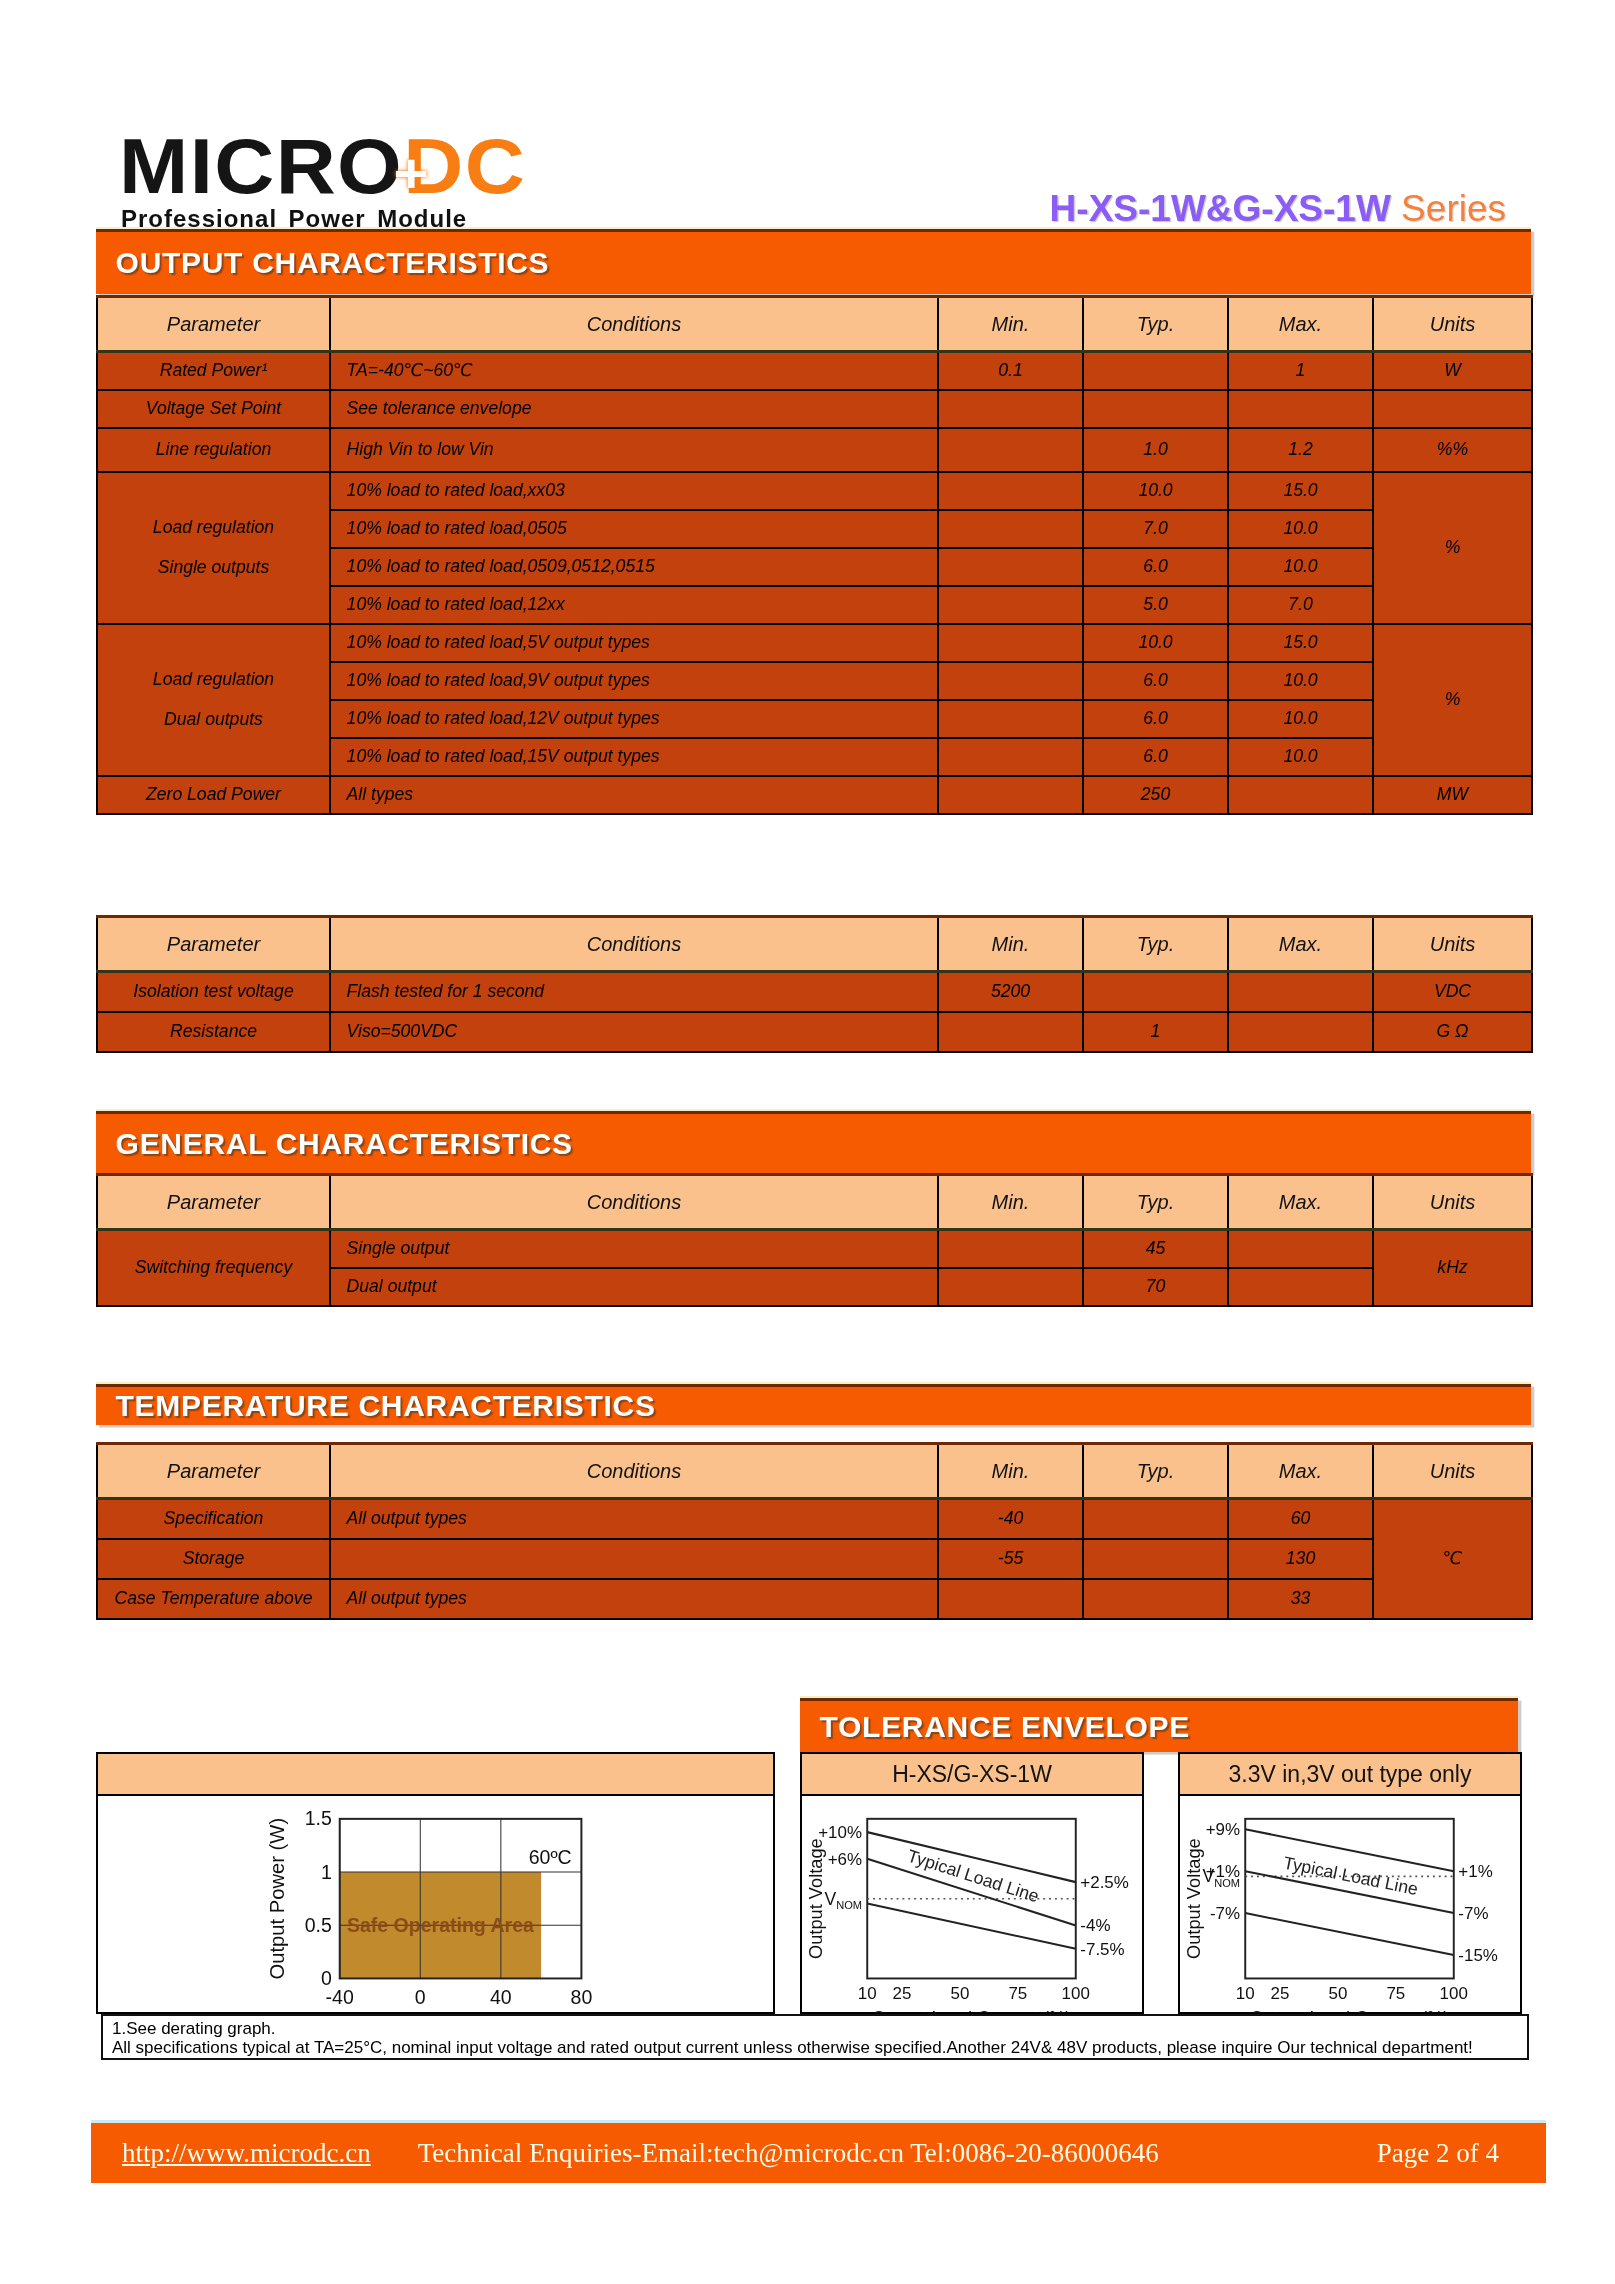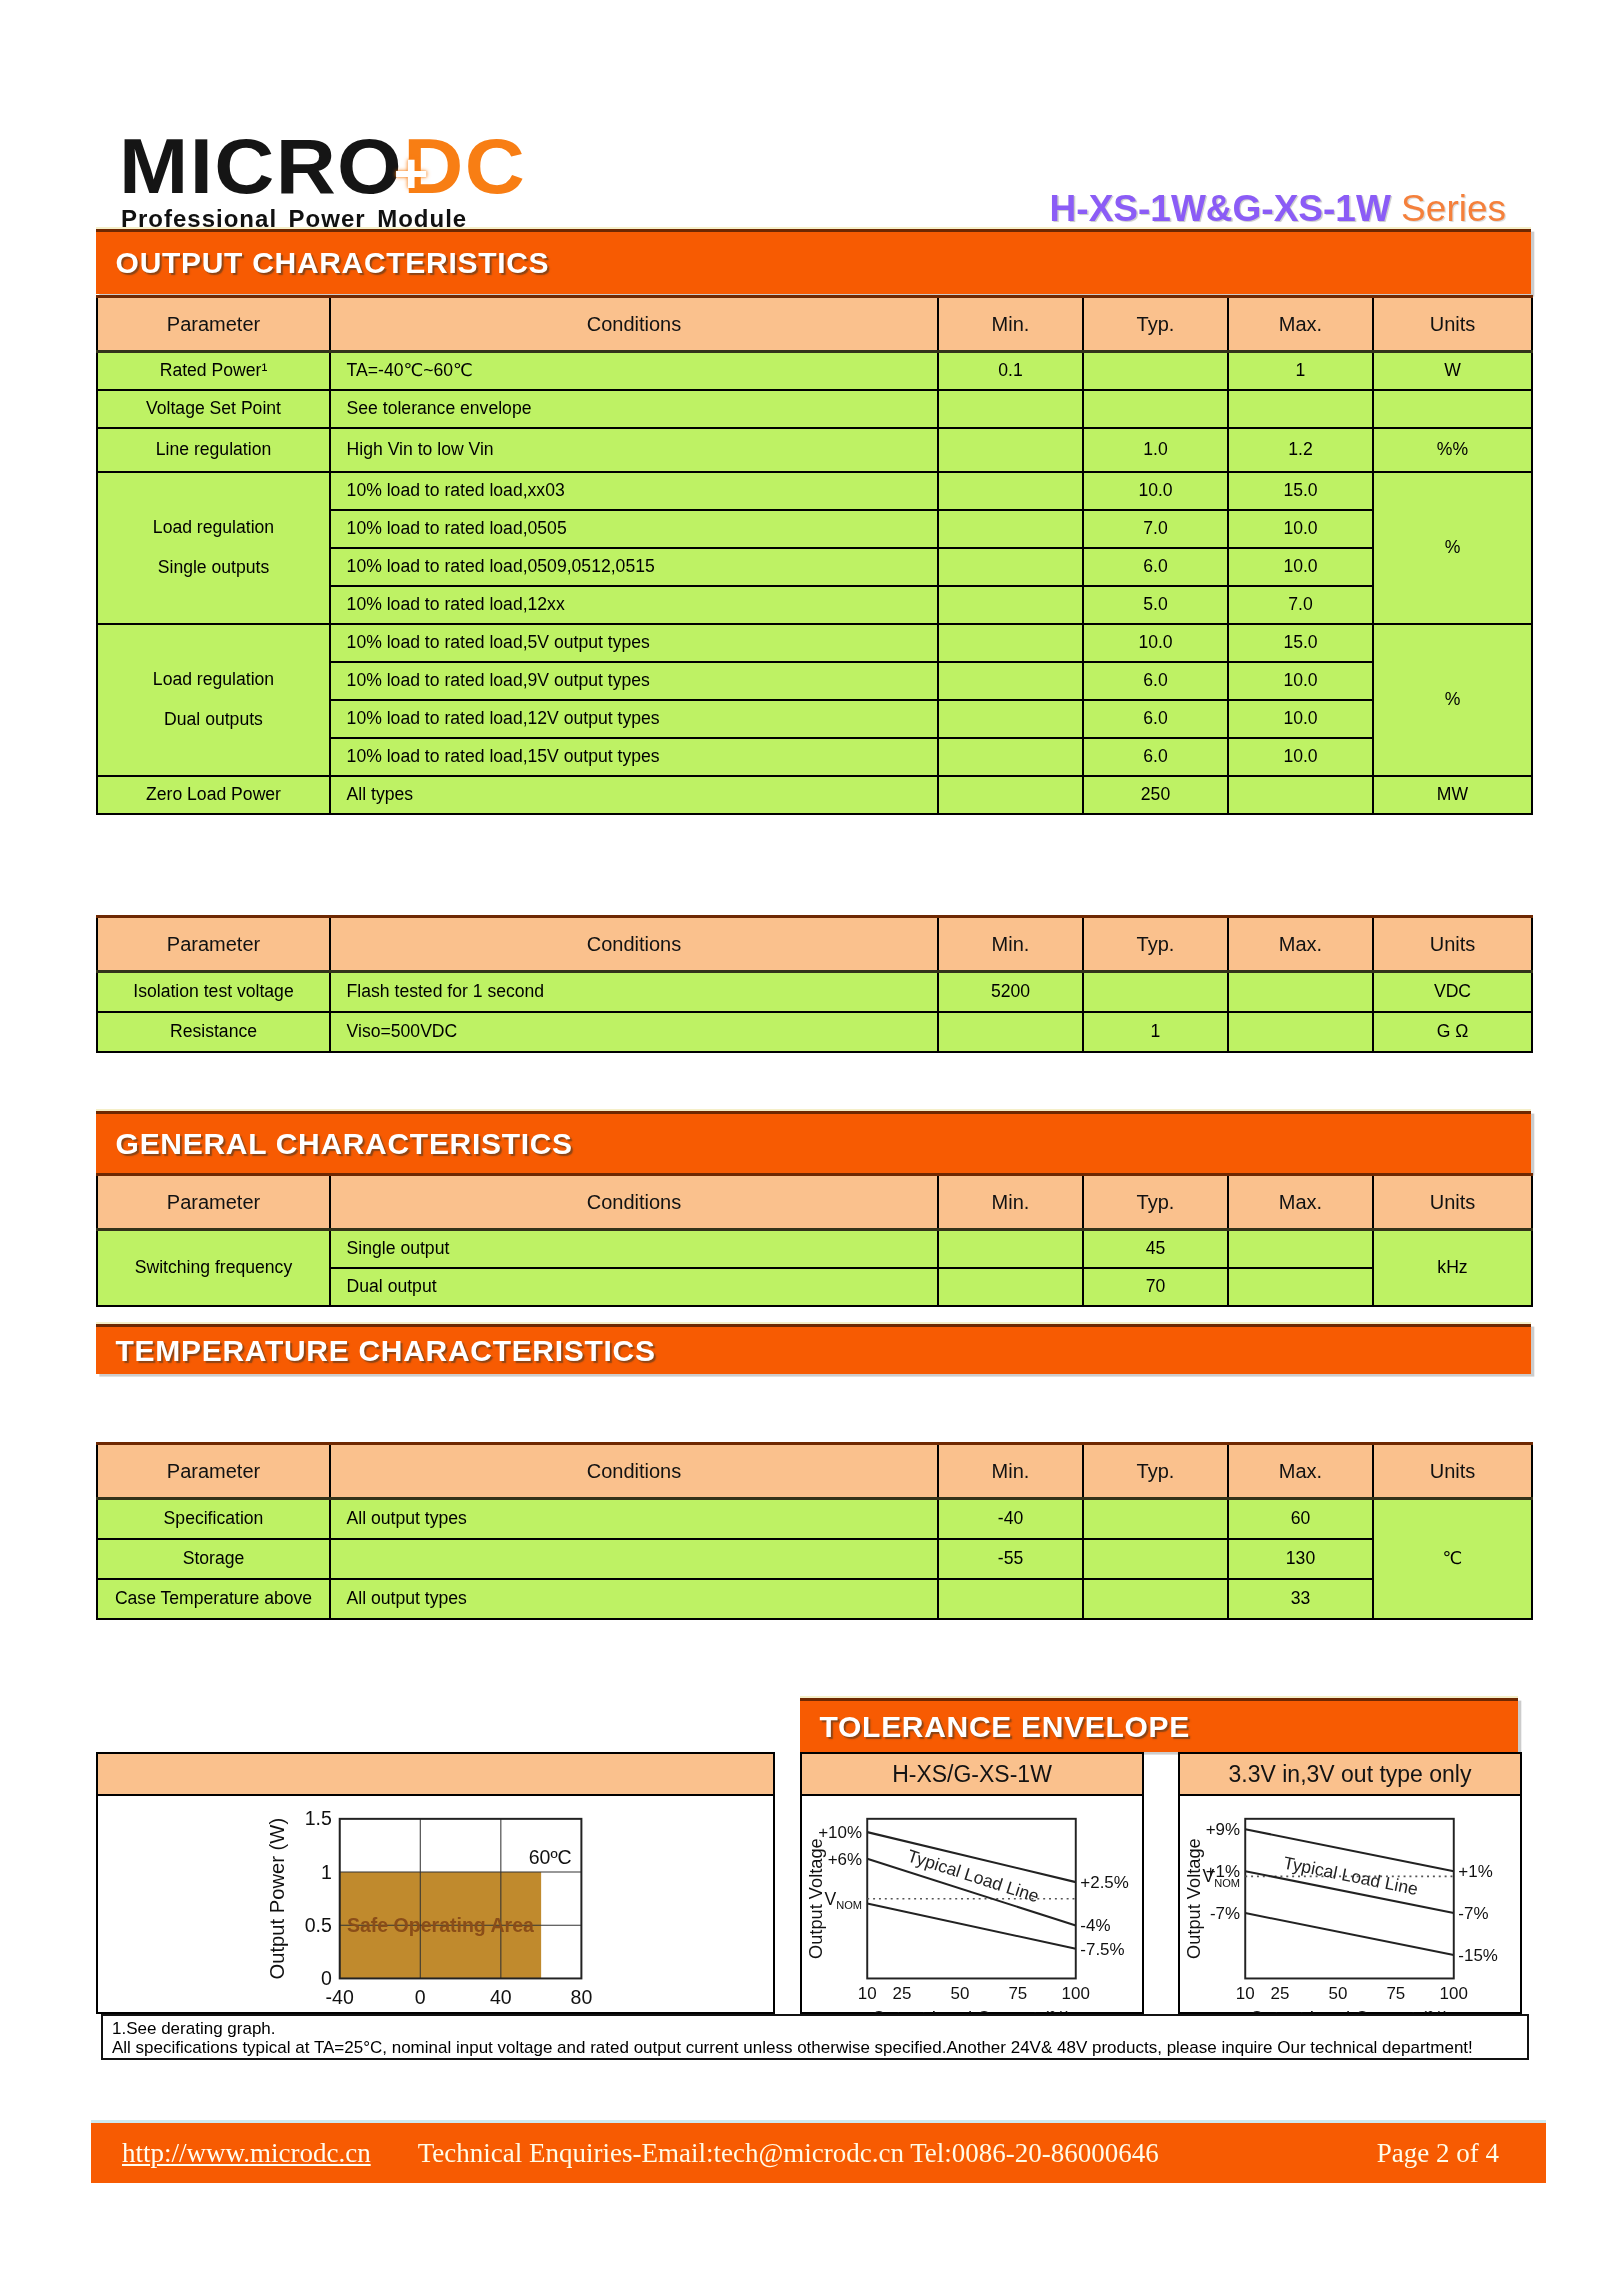--- a/index.html
+++ b/index.html
@@ -22,21 +22,21 @@
 
   
   .panel-title{position:absolute;background:#F75B02;color:#fff;font-weight:700;
       font-size:30px;letter-spacing:0.7px;display:flex;align-items:center;padding-left:19.6px;
       box-sizing:border-box;border-top:3.9px solid #6E2802;
       box-shadow:0 -2px 0 #F5EFC8, 3.3px 2.6px 0 rgba(110,110,110,.35);
       text-shadow:2px 2px 1.3px rgba(100,60,30,.75);}
 
   
   table.spec{position:absolute;border-collapse:collapse;table-layout:fixed;
-             background:#bef264;font-size:17.6px;}
+             background:#c2410c;font-size:17.6px;font-style:italic;}
   table.spec th{background:#FAC18D;font-weight:400;font-size:20px;color:#121212;
       border:2px solid #000;border-top:3.9px solid #6E2802;border-bottom:3.3px solid #33331a;}
   table.spec td{border:2px solid #000;text-align:center;vertical-align:middle;
       padding:1.3px 3.9px;box-sizing:border-box;}
   table.spec{border:2.6px solid #000;}
   table.spec td.c-left{text-align:left;padding-left:15.6px;}
   table.spec .stack+.stack{margin-top:19.6px;}
 
   
   .graph-box{position:absolute;border:2.6px solid #000;background:#fff;box-sizing:border-box;}
@@ -66,21 +66,21 @@
     <span class="black">MICRO</span>
       <span class="orange-wrap"><span>DC</span><span class="plus">+</span></span>
   </div>
   <div class="tagline">Professional Power Module</div>
   <div class="series">
     <span class="main">H-XS-1W&amp;G-XS-1W</span><span class="suffix"> Series</span>
   </div>
 
   <div class="panel-title" style="left:96px;top:229px;width:1435px;height:65px;">OUTPUT CHARACTERISTICS</div>
   <div class="panel-title" style="left:96px;top:1111px;width:1435px;height:62px;">GENERAL CHARACTERISTICS</div>
-  <div class="panel-title" style="left:96px;top:1324px;width:1435px;height:50px;">TEMPERATURE CHARACTERISTICS</div>
+  <div class="panel-title" style="left:96px;top:1384px;width:1435px;height:41px;">TEMPERATURE CHARACTERISTICS</div>
 
   <table class="spec" style="left:96px;top:295px;width:1435px;">
       <colgroup>
         <col style="width: 233px;">
         <col style="width: 608px;">
         <col style="width: 145px;">
         <col style="width: 145px;">
         <col style="width: 145px;">
         <col style="width: 159px;">
       </colgroup>

